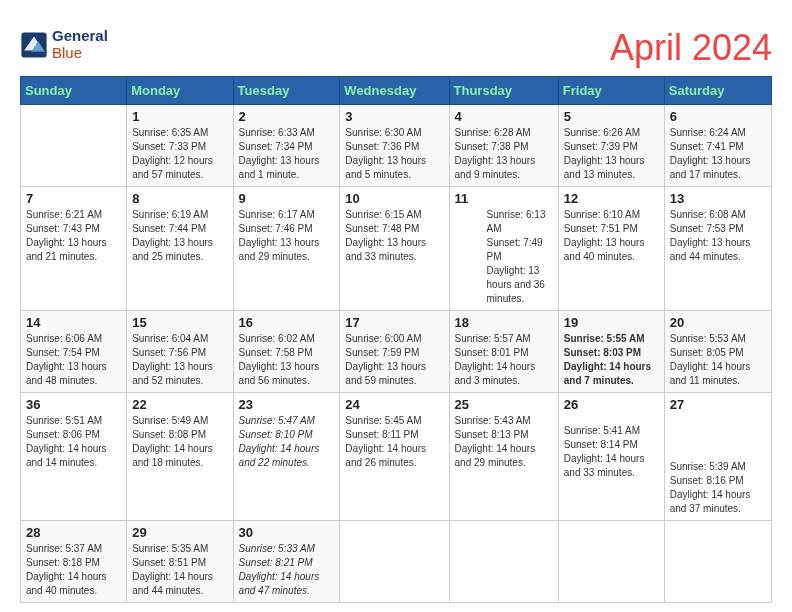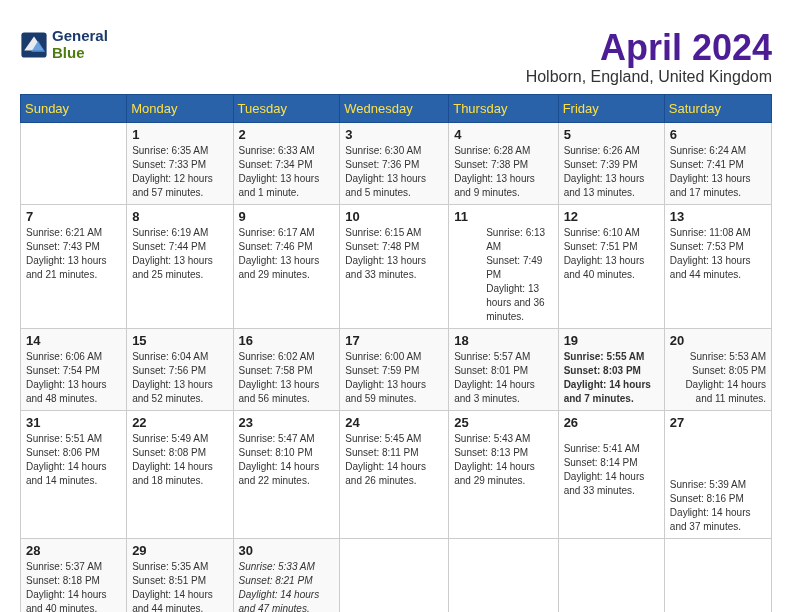--- a/index.html
+++ b/index.html
@@ -24,38 +24,38 @@
     .logo-icon {
       width: 28px;
       height: 28px;
       margin-right: 4px;
     }
     .title-block {
       text-align: right;
     }
     .month-title {
       font-size: 36px;
-      font-weight: bold;
-      color: #4c1d95;
+      font-weight: normal;
+      color: #ef4444;
       line-height: 1.1;
     }
     .location {
       font-size: 16px;
       color: #333;
     }
     .calendar-table {
       width: 100%;
       border-collapse: collapse;
       border: 1px solid #ccc;
     }
     .calendar-table th {
       background-color: #2962a8;
-      color: #fde047;
+      color: #86efac;
       font-size: 13px;
-      font-weight: normal;
+      font-weight: bold;
       padding: 6px 4px;
       text-align: left;
       border: 1px solid #1a4d8f;
     }
     .calendar-table td {
       vertical-align: top;
       padding: 4px 5px;
       border: 1px solid #ccc;
       min-height: 90px;
       font-size: 11px;
@@ -89,26 +89,25 @@
 
 <div class="header-area">
   <div class="logo">
     <svg class="logo-icon" viewBox="0 0 40 40">
       <rect x="2" y="2" width="36" height="36" rx="4" fill="#1a3a6b"></rect>
       <polygon points="20,8 34,28 6,28" fill="#fff" opacity="0.9"></polygon>
       <polygon points="26,14 36,30 16,30" fill="#4a90d9" opacity="0.8"></polygon>
     </svg>
     <div>
       <div style="font-size:15px;font-weight:bold;color:#1a3a6b;line-height:1.1;">General</div>
-      <div style="font-size:15px;font-weight:bold;color:#4d7c0f;line-height:1.1;">Blue</div>
+      <div style="font-size:15px;font-weight:normal;color:#c2410c;line-height:1.1;">Blue</div>
     </div>
   </div>
   <div class="title-block">
     <div class="month-title">April 2024</div>
-    <div class="location">Holborn, England, United Kingdom</div>
   </div>
 </div>
 
 <table class="calendar-table">
   <thead>
     <tr>
     <th>Sunday</th>
         <th>Monday</th>
         <th>Tuesday</th>
         <th>Wednesday</th>
@@ -189,21 +188,21 @@
 Daylight: 13 hours and 36 minutes.</div>
         </td>
         <td>
           <span class="day-number">12</span>
           <div class="cell-text" style="white-space: pre-line;">Sunrise: 6:10 AM
 Sunset: 7:51 PM
 Daylight: 13 hours and 40 minutes.</div>
         </td>
         <td>
           <span class="day-number">13</span>
-          <div class="cell-text" style="white-space: pre-line;">Sunrise: 11:08 AM
+          <div class="cell-text" style="white-space: pre-line;">Sunrise: 6:08 AM
 Sunset: 7:53 PM
 Daylight: 13 hours and 44 minutes.</div>
         </td>
       </tr>
       <tr>
         <td>
           <span class="day-number">14</span>
           <div class="cell-text" style="white-space: pre-line;">Sunrise: 6:06 AM
 Sunset: 7:54 PM
 Daylight: 13 hours and 48 minutes.</div>
@@ -233,41 +232,41 @@
 Daylight: 14 hours and 3 minutes.</div>
         </td>
         <td>
           <span class="day-number">19</span>
           <div class="cell-text" style="white-space: pre-line; font-weight: bold;">Sunrise: 5:55 AM
 Sunset: 8:03 PM
 Daylight: 14 hours and 7 minutes.</div>
         </td>
         <td>
           <span class="day-number">20</span>
-          <div class="cell-text" style="white-space: pre-line; text-align: right;">Sunrise: 5:53 AM
+          <div class="cell-text" style="white-space: pre-line;">Sunrise: 5:53 AM
 Sunset: 8:05 PM
 Daylight: 14 hours and 11 minutes.</div>
         </td>
       </tr>
       <tr>
         <td>
-          <span class="day-number">31</span>
+          <span class="day-number">36</span>
           <div class="cell-text" style="white-space: pre-line;">Sunrise: 5:51 AM
 Sunset: 8:06 PM
 Daylight: 14 hours and 14 minutes.</div>
         </td>
         <td>
           <span class="day-number">22</span>
           <div class="cell-text" style="white-space: pre-line;">Sunrise: 5:49 AM
 Sunset: 8:08 PM
 Daylight: 14 hours and 18 minutes.</div>
         </td>
         <td>
           <span class="day-number">23</span>
-          <div class="cell-text" style="white-space: pre-line;">Sunrise: 5:47 AM
+          <div class="cell-text" style="white-space: pre-line; font-style: italic;">Sunrise: 5:47 AM
 Sunset: 8:10 PM
 Daylight: 14 hours and 22 minutes.</div>
         </td>
         <td>
           <span class="day-number">24</span>
           <div class="cell-text" style="white-space: pre-line;">Sunrise: 5:45 AM
 Sunset: 8:11 PM
 Daylight: 14 hours and 26 minutes.</div>
         </td>
         <td>

